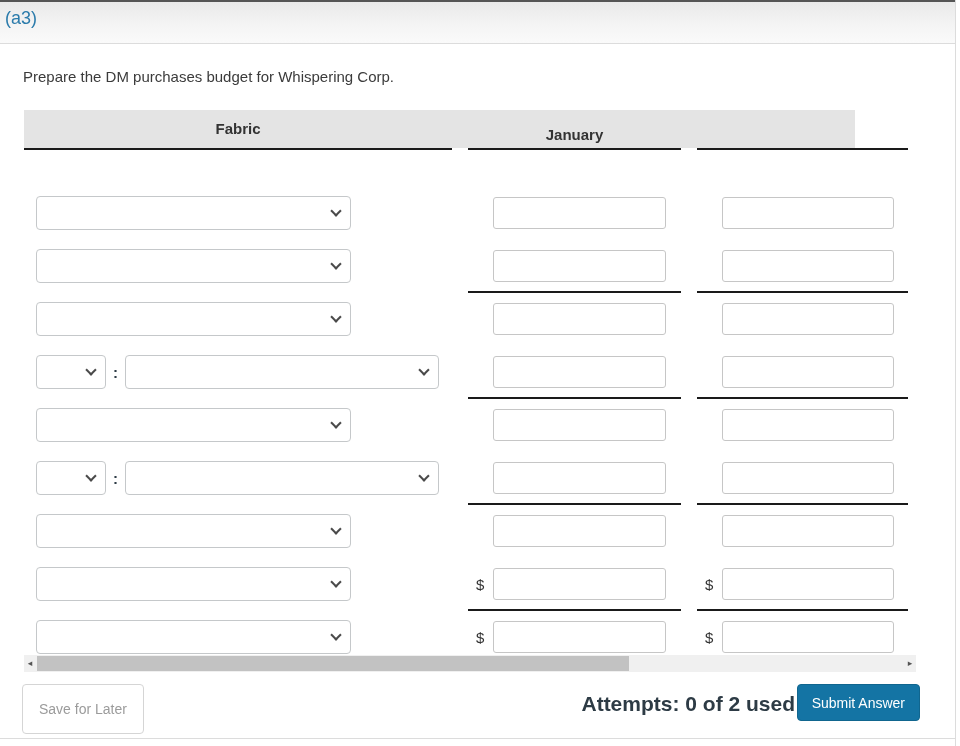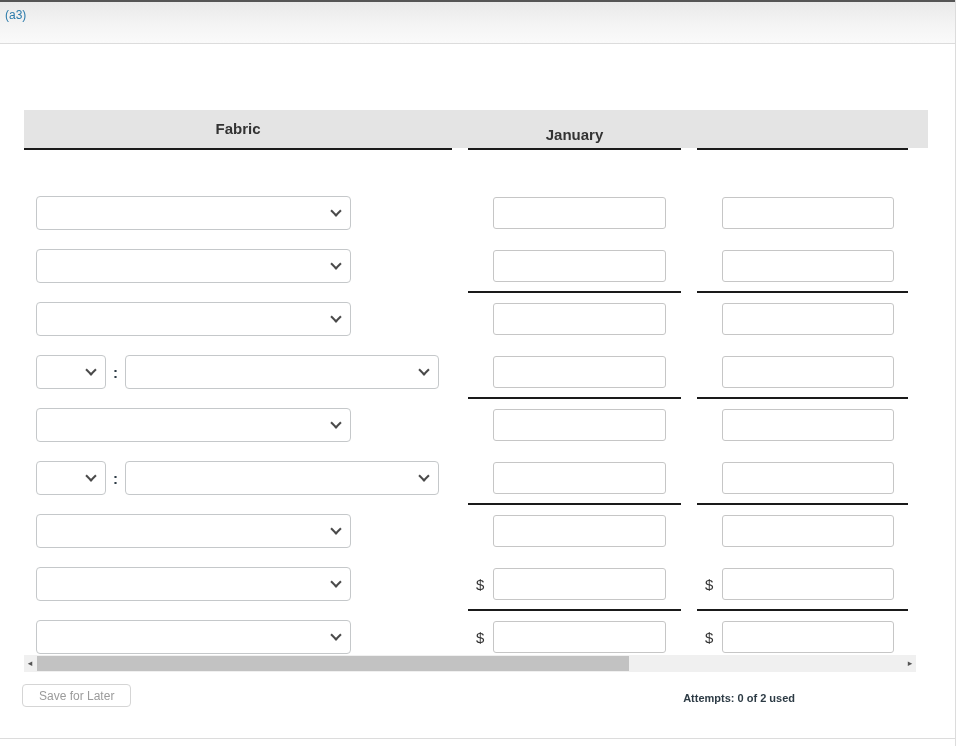--- a/index.html
+++ b/index.html
@@ -6,28 +6,28 @@
   html,body { background:#fdfdfd; }
   body { font-family:"Liberation Sans", sans-serif; }
   .panel { position:relative; width:960px; height:746px; background:#ffffff; overflow:hidden; }
   .right-border { position:absolute; left:955px; top:0; width:1px; height:746px; background:#dcdcdc; }
   .bottom-border { position:absolute; left:0; top:738px; width:955px; height:1px; background:#dcdcdc; }
 
   
   .tabstrip { position:absolute; left:0; top:0; width:955px; height:44px;
     background:linear-gradient(180deg,#e9e9e9 0%,#f4f4f4 55%,#fafafa 100%);
     border-top:2px solid #555; border-bottom:1px solid #dcdcdc; }
-  .tab-label { position:absolute; left:5px; top:6px; font-size:12px; color:#2b7bab; cursor:pointer; }
+  .tab-label { position:absolute; left:5px; top:6px; font-size:18px; color:#2b7bab; cursor:pointer; }
 
   
   .prompt { position:absolute; left:23px; top:68px; font-size:15px; color:#3b3b3b; }
 
   
   .table-wrap { position:absolute; left:24px; top:110px; width:896px; }
-  .thead { position:relative; width:904px; height:38px; background:#e4e4e4; }
+  .thead { position:relative; width:831px; height:38px; background:#e4e4e4; }
   .th { position:absolute; top:0; height:38px; line-height:38px; text-align:center; font-weight:bold; font-size:15px; color:#333; }
   .th.c1 { left:0; width:428px; }
   .th.c2 { left:444px; width:213px;margin-top:6px; }
   .th.c3 { left:673px; width:211px; }
   .head-rule { position:absolute; top:38px; height:2px; background:#1a1a1a; }
   .head-rule.c1 { left:0; width:428px; }
   .head-rule.c2 { left:444px; width:213px; }
   .head-rule.c3 { left:673px; width:211px; }
 
   .rows { margin-top:48px; } 
@@ -55,35 +55,36 @@
   .rule.dbl { height:7px; background:transparent; border-top:2px solid #1a1a1a; border-bottom:2px solid #1a1a1a; }
   .rule.empty { background:transparent; border:none; }
 
   
   .hscroll { position:absolute; left:24px; top:655px; width:892px; height:17px; background:#f0f0f0;
     display:flex; align-items:center; justify-content:space-between; }
   .scroll-arrow { width:12px; text-align:center; font-size:9px; color:#555; line-height:17px; cursor:pointer; user-select:none; }
   .scroll-thumb { position:absolute; left:13px; top:1px; width:592px; height:15px; background:#c2c2c2; cursor:pointer; }
 
   
-  .save-btn { position:absolute; left:22px; top:684px; height:23px; padding:0 16px; background:#fff;
-    border:1px solid #d5d5d5; border-radius:4px; color:#9b9b9b; font-size:12px; font-family:"Liberation Sans",sans-serif; cursor:pointer; }
-  .attempts { position:absolute; right:165px; top:692px; font-size:11px; font-weight:bold; color:#2d3b45; }
+  .save-btn { position:absolute; left:22px; top:684px; height:50px; padding:0 16px; background:#fff;
+    border:1px solid #d5d5d5; border-radius:4px; color:#9b9b9b; font-size:14px; font-family:"Liberation Sans",sans-serif; cursor:pointer; }
+  .attempts { position:absolute; right:165px; top:692px; font-size:21px; font-weight:bold; color:#2d3b45; }
   .submit-btn { position:absolute; right:40px; top:684px; height:37px; padding:0 14px; background:#1474a4;
     border:1px solid #11668f; border-radius:4px; color:#ffffff; font-size:14px; font-family:"Liberation Sans",sans-serif; cursor:pointer; }
 </style>
 </head>
 <body>
 
 <div class="panel">
 
   <div class="tabstrip">
     <span class="tab-label">(a3)</span>
   </div>
 
+  <div class="prompt">Prepare the DM purchases budget for Whispering Corp.</div>
 
   <div class="table-wrap">
     <div class="thead">
       <div class="th c1">Fabric</div>
       <div class="th c2">January</div>
       <div class="head-rule c1"></div>
       <div class="head-rule c2"></div>
       <div class="head-rule c3"></div>
     </div>
     <div class="rows">
@@ -223,16 +224,17 @@
   </div>
 
   <div class="hscroll">
     <span class="scroll-arrow">◂</span>
     <div class="scroll-thumb"></div>
     <span class="scroll-arrow">▸</span>
   </div>
 
   <button class="save-btn">Save for Later</button>
   <div class="attempts">Attempts: 0 of 2 used</div>
+  <button class="submit-btn">Submit Answer</button>
 
   <div class="bottom-border"></div>
   <div class="right-border"></div>
 </div>
 
 </body></html>

